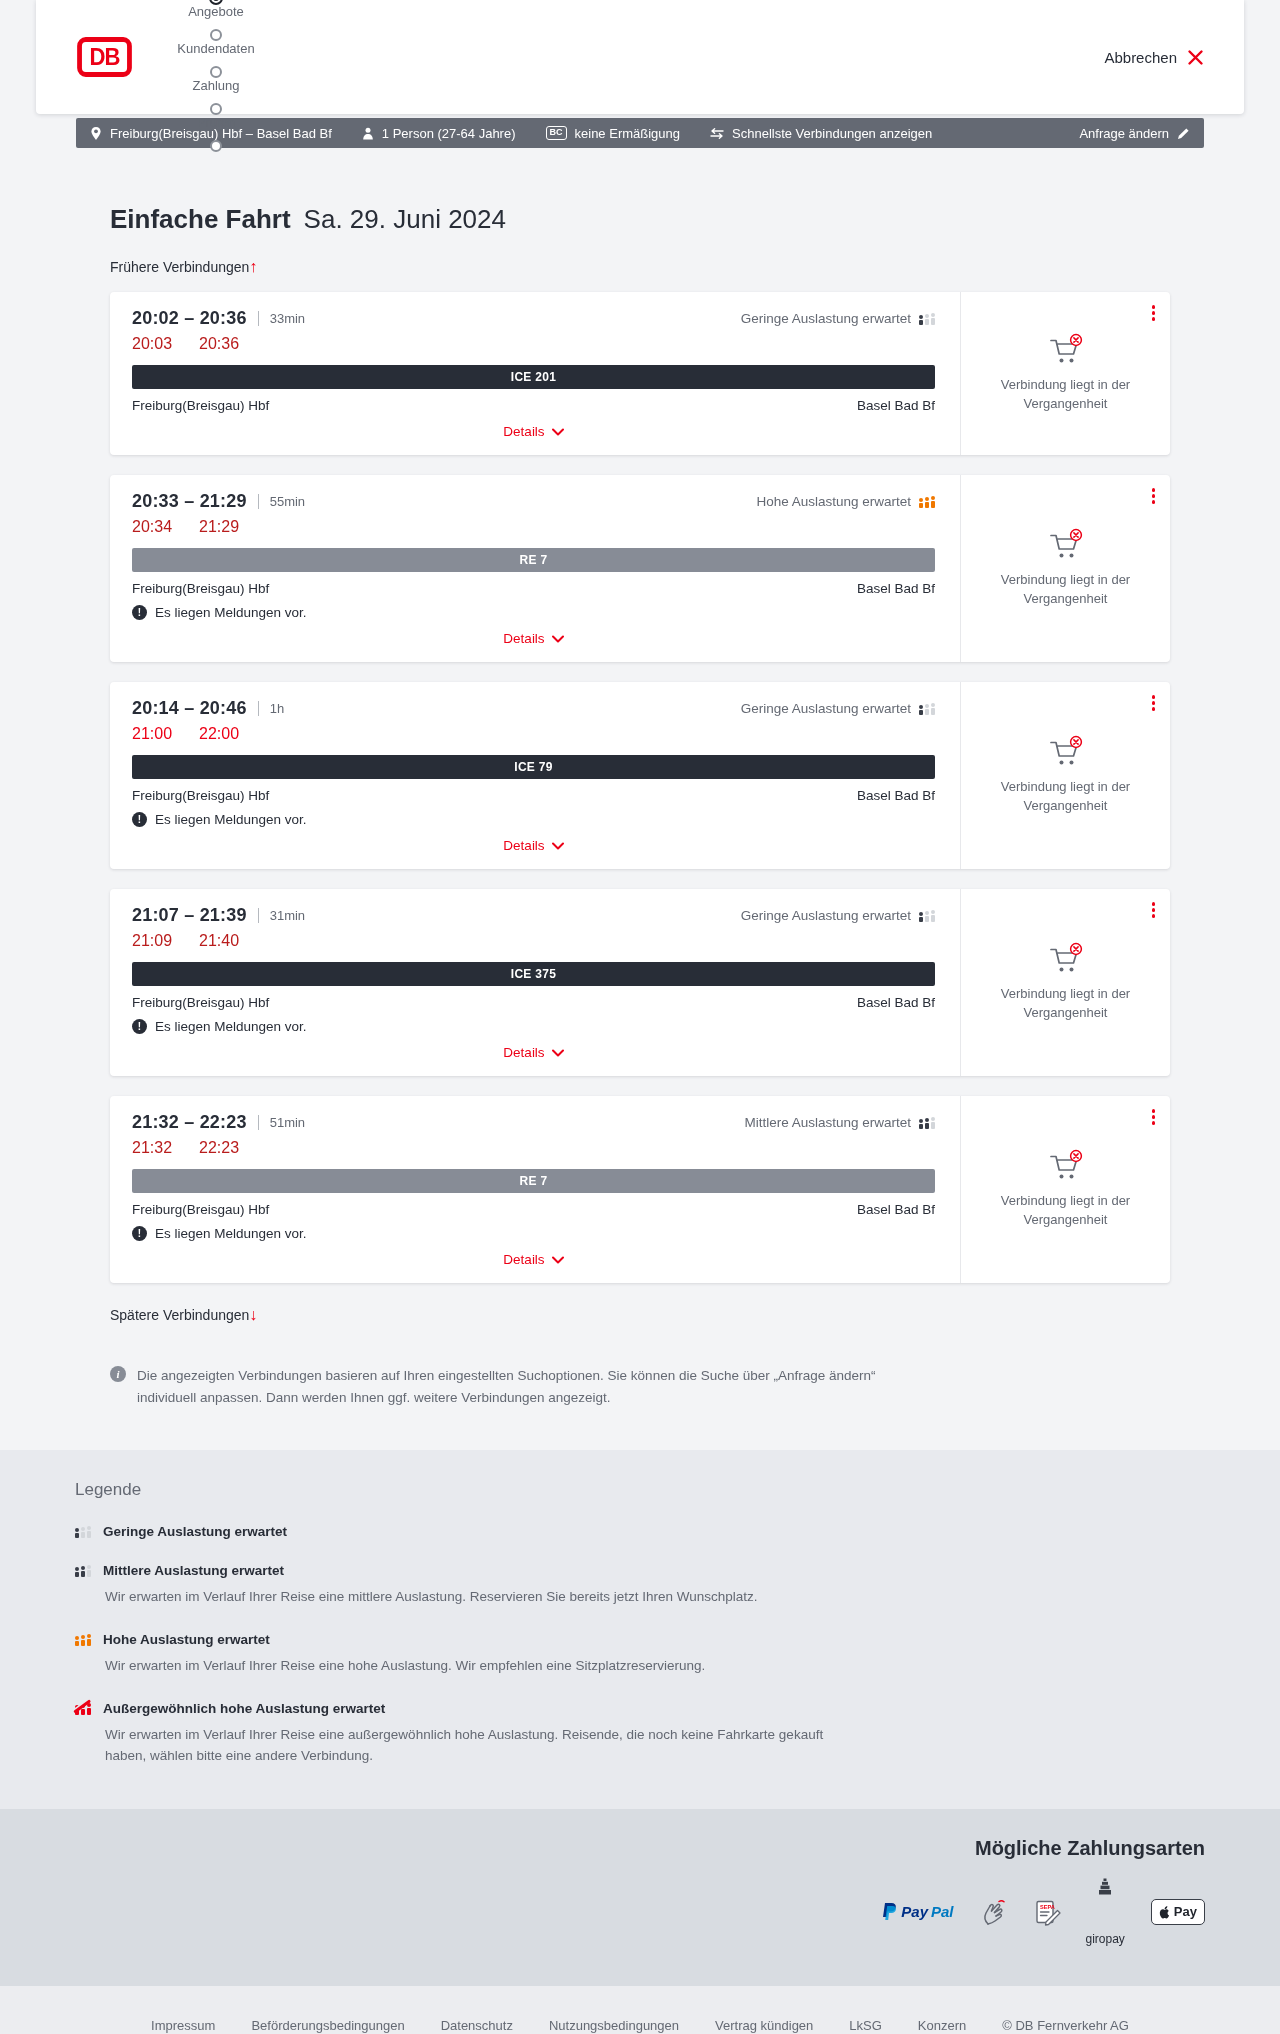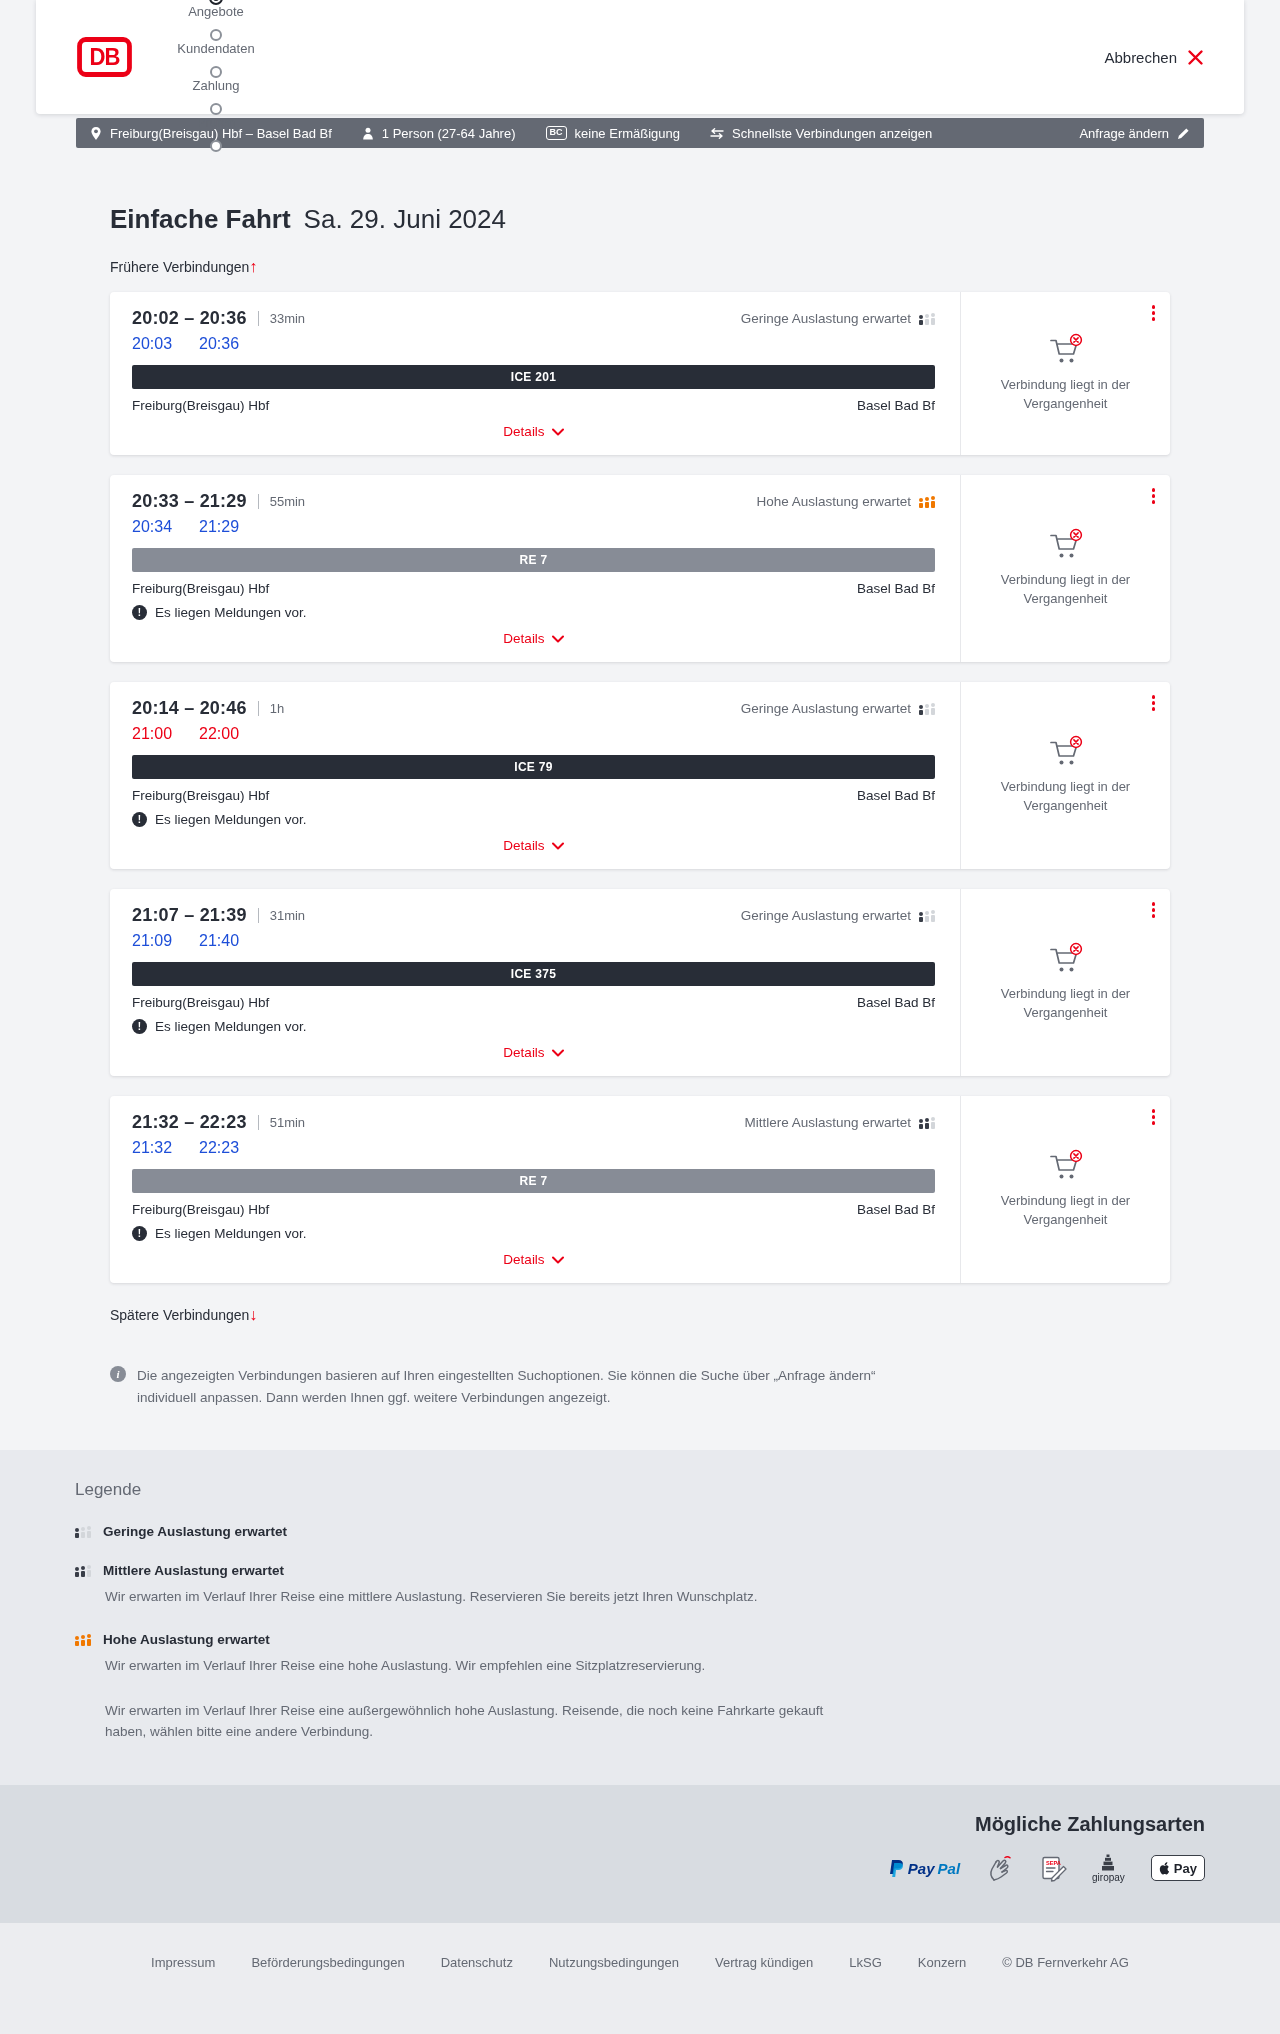--- a/index.html
+++ b/index.html
@@ -58,21 +58,21 @@
   
   .card { background:#fff; border-radius:4px; box-shadow:0 1px 3px rgba(40,45,55,.14); display:flex; margin-top:20px; }
   .card:first-of-type { margin-top:16px; }
   .card-main { flex:1; padding:16px 25px 10px 22px; }
   .row1 { display:flex; align-items:center; }
   .time-range { font-size:18px; font-weight:bold; color:#282d37; letter-spacing:.2px; }
   .vsep { width:1px; height:15px; background:#b5b9bf; margin:0 11px; }
   .duration { font-size:13px; color:#646973; }
   .occ-label { margin-left:auto; font-size:13.5px; color:#646973; }
   .row2 { display:flex; gap:27px; margin-top:6px; font-size:16px; }
-  .row2.ontime { color:#1d4ed8; }
+  .row2.ontime { color:#b91c1c; }
   .row2.delayed { color:#ec0016; }
   .trainbar { margin-top:12px; height:24px; border-radius:2px; display:flex; align-items:center; justify-content:center; }
   .trainbar.ice { background:#282d37; }
   .trainbar.re { background:#878c96; }
   .trainbar span { color:#fff; font-size:12px; font-weight:bold; letter-spacing:.3px; }
   .stations { display:flex; justify-content:space-between; margin-top:9px; font-size:13.5px; color:#282d37; }
   .msg { display:flex; align-items:center; gap:8px; margin-top:9px; font-size:13.5px; color:#282d37; cursor:pointer; }
   .msg-icon { width:15px; height:15px; border-radius:50%; background:#282d37; color:#fff; font-size:10px; font-weight:bold; display:inline-flex; align-items:center; justify-content:center; }
   .msg-icon::before { content:"!"; }
   .details { margin-top:7px; display:flex; align-items:center; justify-content:center; gap:7px; padding:4px 0 6px; cursor:pointer; background:none; border:none; width:100%; }
@@ -110,21 +110,21 @@
   .leg-desc { margin:9px 0 0 30px; font-size:13.5px; color:#646973; line-height:1.55; max-width:748px; }
 
   
   .payment-section { background:#d8dce1; padding:28px 75px 40px; display:flex; flex-direction:column; align-items:flex-end; }
   .payment-section h2 { font-size:20px; font-weight:bold; color:#282d37; }
   .pay-icons { margin-top:18px; display:flex; align-items:center; gap:26px; }
   .paypal { display:flex; align-items:center; gap:3px; font-style:italic; font-weight:bold; font-size:15px; }
   .pp-a { color:#003087; } .pp-b { color:#0079c1; }
   .sepa-doc { width:26px; height:26px; position:relative; }
   .giropay { display:flex; flex-direction:column; align-items:center; gap:1px; }
-  .giropay span { font-size:10px; color:#282d37; }
+  .giropay span { font-size:12px; color:#282d37;margin-top:36px; }
   .applepay { height:26px; border:1.5px solid #3a3f48; border-radius:5px; background:#fff; display:flex; align-items:center; gap:3px; padding:0 7px; }
   .applepay span { font-size:13px; font-weight:bold; color:#1f232b; }
 
   
   .footer { background:#ecedf0; flex:1; display:flex; justify-content:center; align-items:flex-start; padding-top:32px; }
   .foot-links { display:flex; gap:36px; }
   .foot-links a { font-size:13px; color:#646973; text-decoration:none; cursor:pointer; white-space:nowrap; }
 </style>
 </head>
 <body>
@@ -526,20 +526,28 @@
             <i></i>
             <i></i>
             <i></i>
           </span>
         <span class="leg-label">Hohe Auslastung erwartet</span>
       </div>
       <p class="leg-desc">Wir erwarten im Verlauf Ihrer Reise eine hohe Auslastung. Wir empfehlen eine Sitzplatzreservierung.</p>
     </div>
 
     <div class="leg-item">
+      <div class="leg-head">
+        <span class="pax extreme">
+            <i></i>
+            <i></i>
+            <i></i>
+          </span>
+        <span class="leg-label">Außergewöhnlich hohe Auslastung erwartet</span>
+      </div>
       <p class="leg-desc">Wir erwarten im Verlauf Ihrer Reise eine außergewöhnlich hohe Auslastung. Reisende, die noch keine Fahrkarte gekauft haben, wählen bitte eine andere Verbindung.</p>
     </div>
   </section>
 
   <section class="payment-section">
     <h2>Mögliche Zahlungsarten</h2>
     <div class="pay-icons">
       <span class="paypal">
         <svg width="16" height="19" viewBox="0 0 16 19">
             <path d="M3 1 h6.5 c3 0 4.7 1.6 4.3 4.3 c-0.4 2.8 -2.4 4.2 -5.3 4.2 H5.6 L4.6 15 H1 Z" fill="#003087"></path>

